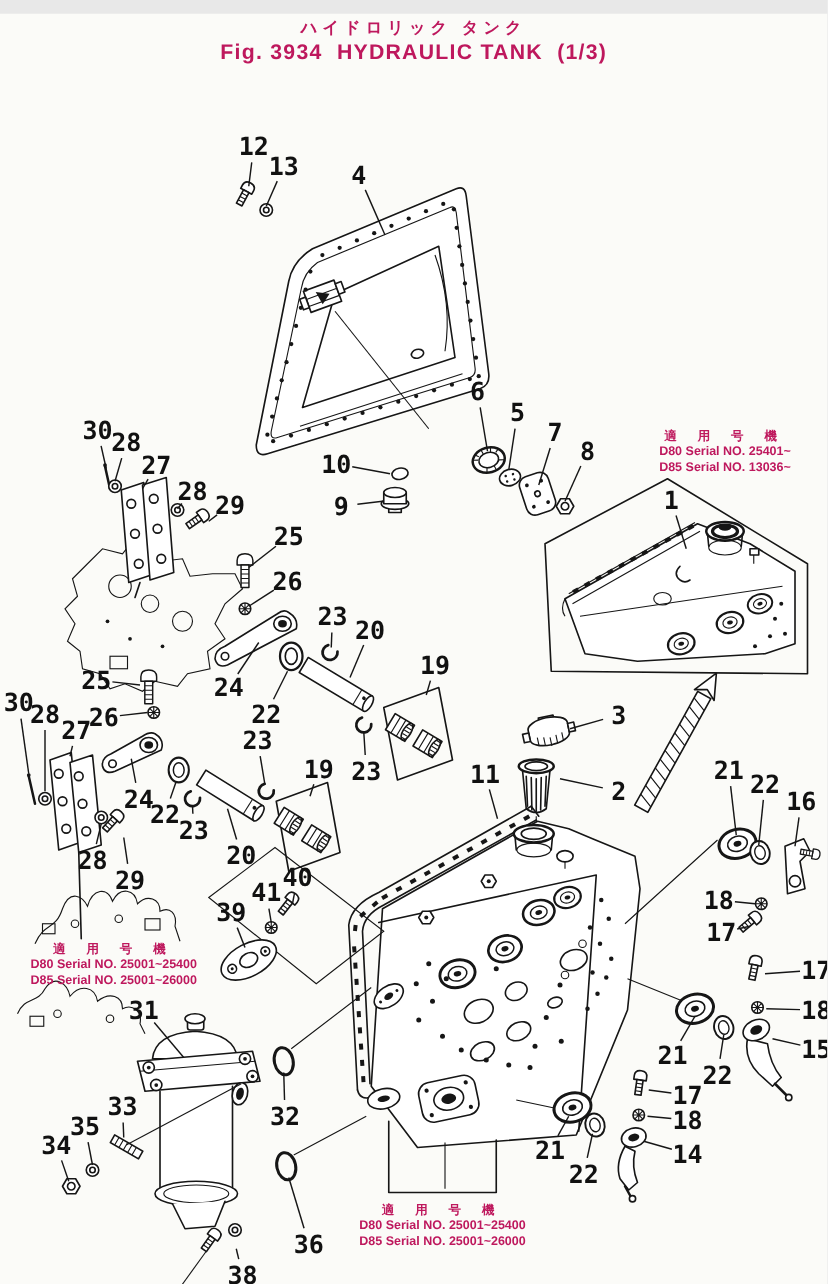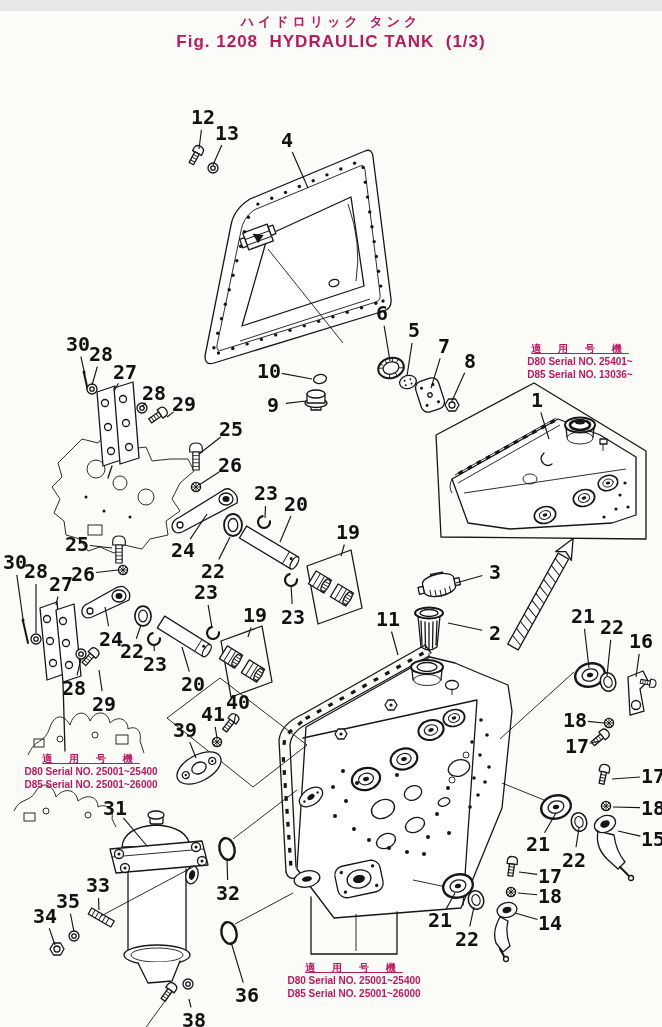--- a/index.html
+++ b/index.html
@@ -2,38 +2,38 @@
 <html><head>
 <meta charset="utf-8">
 <style>
   html,body{margin:0;padding:0;background:#e8e8e8;}
   .page{position:relative;width:662px;height:1027px;background:#fbfbf8;margin:11px auto;overflow:hidden;
         font-family:"Liberation Sans",sans-serif;color:#be185d;}
   .title-block{position:absolute;left:0;right:0;top:2px;text-align:center;z-index:3;}
   .title-jp{font-size:13px;font-weight:bold;letter-spacing:4px;}
   .title-en{font-size:17px;font-weight:bold;letter-spacing:1px;margin-top:1px;}
   .serial{position:absolute;font-weight:bold;z-index:3;text-align:center;}
-  .s-head{font-size:10px;letter-spacing:7px;white-space:nowrap;text-decoration:underline;}
+  .s-head{font-size:10px;letter-spacing:7px;white-space:nowrap;}
   .s-line{font-size:10px;white-space:nowrap;line-height:12.5px;}
   svg#art{position:absolute;left:0;top:0;z-index:2;}
   .s{fill:none;stroke:#161616;stroke-width:1.3;stroke-linejoin:round;stroke-linecap:round;}
   .sw{fill:#fff;stroke:#161616;stroke-width:1.3;stroke-linejoin:round;stroke-linecap:round;}
   .thin{fill:none;stroke:#161616;stroke-width:0.9;}
   .f{fill:#161616;stroke:none;}
   .callout{font:bold 20px "DejaVu Sans Mono",monospace;fill:#111;text-anchor:middle;}
   .leader{stroke:#161616;stroke-width:1.15;fill:none;}
 </style>
 </head>
 <body>
 
 <div class="page">
 
   <div class="title-block">
     <div class="title-jp">ハイドロリック タンク</div>
-    <div class="title-en"><span>Fig. 1208</span>&nbsp; <span>HYDRAULIC TANK</span>&nbsp; <span>(1/3)</span></div>
+    <div class="title-en"><span>Fig. 3934</span>&nbsp; <span>HYDRAULIC TANK</span>&nbsp; <span>(1/3)</span></div>
   </div>
 
   <div class="serial" style="left:500px;top:331px;width:160px;">
     <div class="s-head">適 用 号 機</div>
     <div class="s-line">D80 Serial NO. 25401~</div>
     <div class="s-line">D85 Serial NO. 13036~</div>
   </div>
 
   <div class="serial" style="left:0px;top:741px;width:182px;">
     <div class="s-head">適 用 号 機</div>

